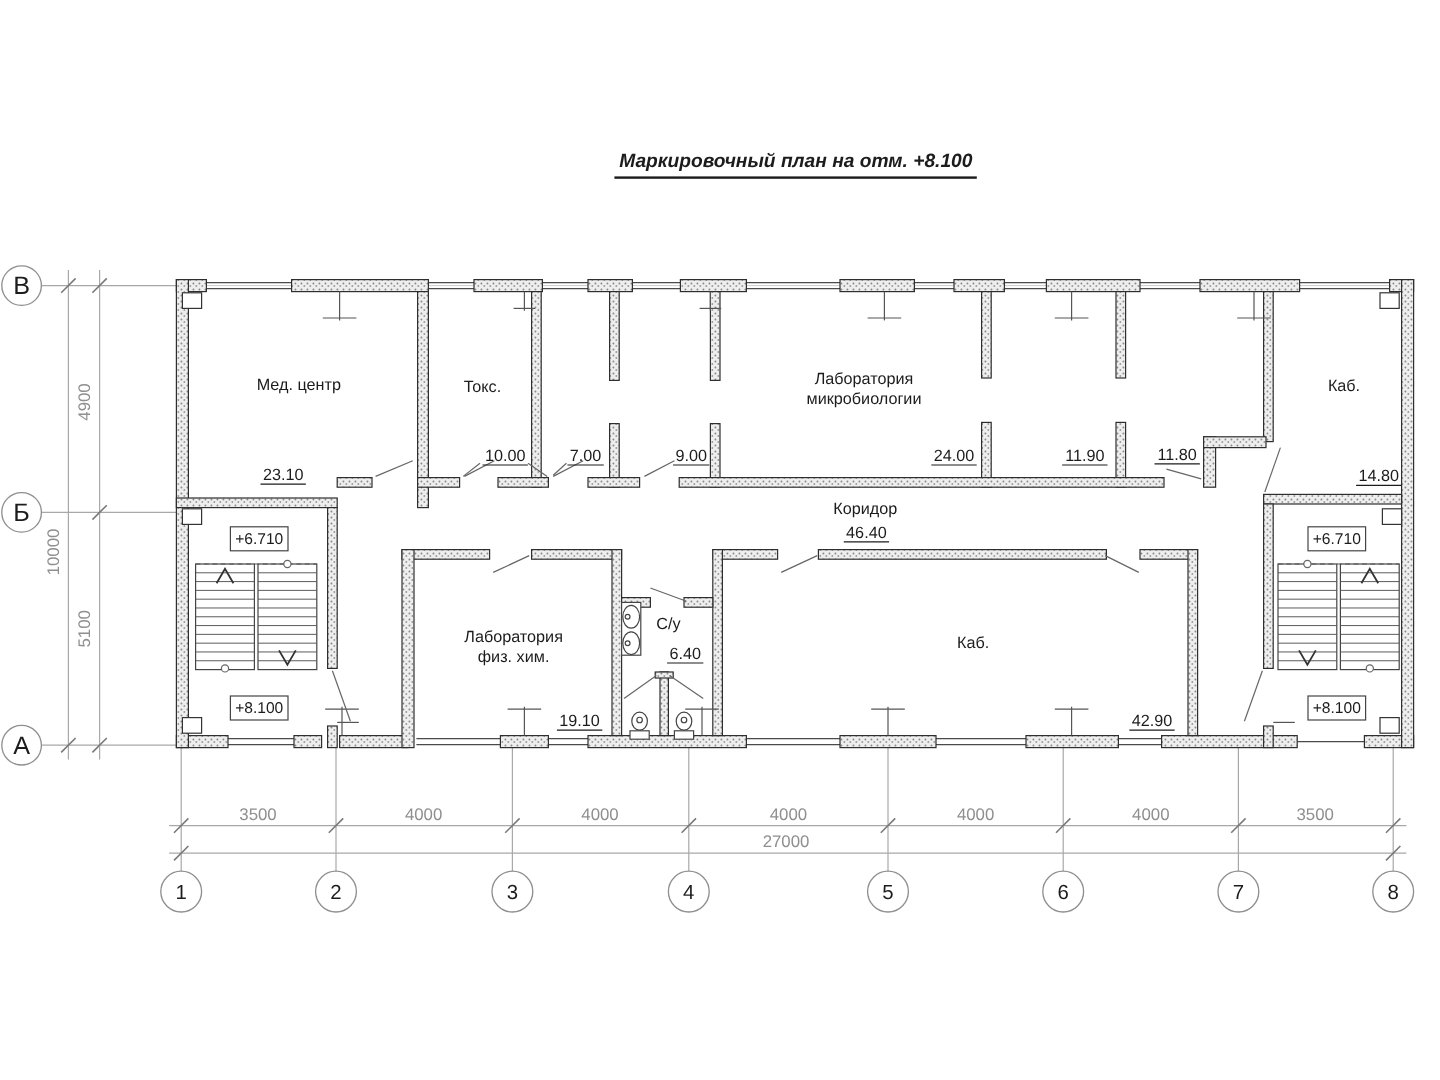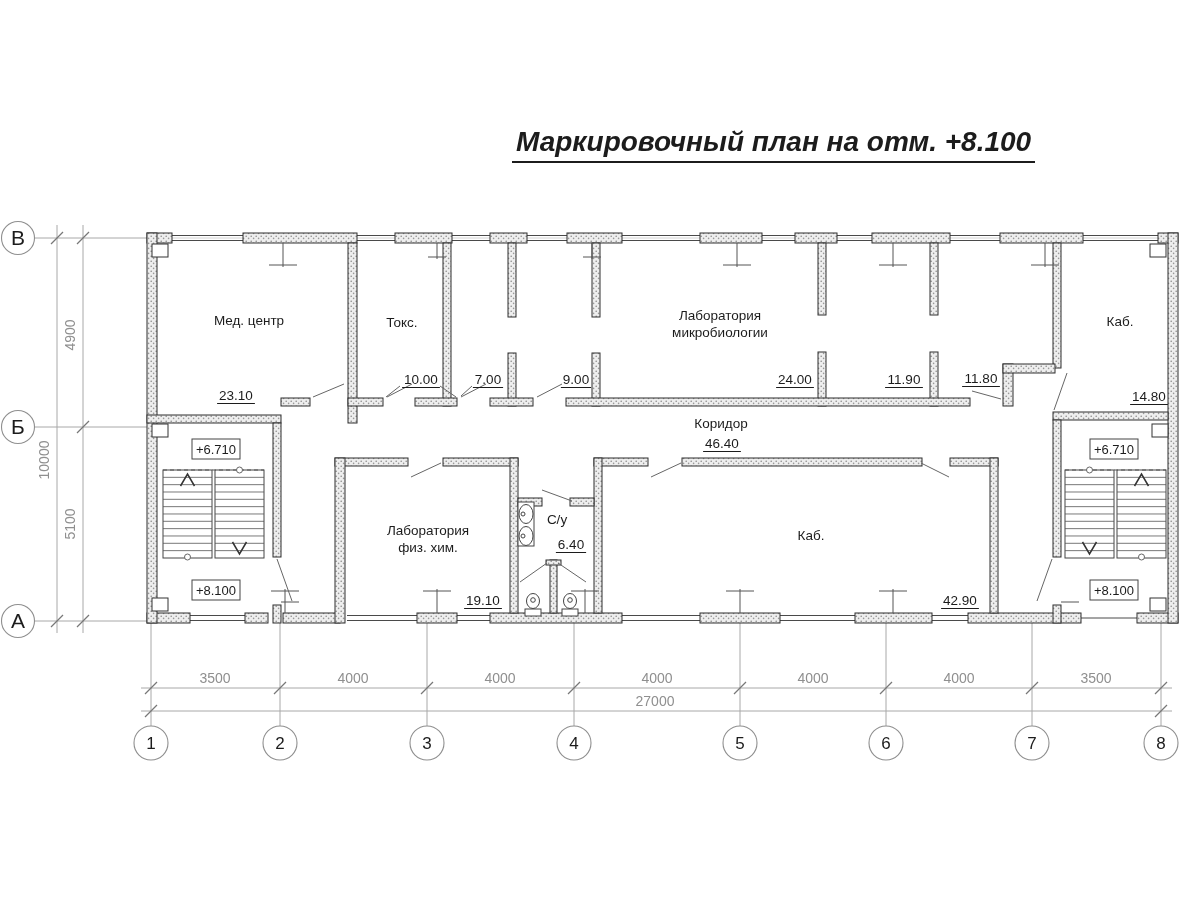--- a/index.html
+++ b/index.html
@@ -1,21 +1,21 @@
 <!DOCTYPE html>
 <html><head>
 <meta charset="utf-8">
 <style>
   html,body{margin:0;padding:0;background:#fff;}
   body{width:1200px;height:900px;position:relative;font-family:"Liberation Sans",sans-serif;}
   #stage{position:absolute;left:0;top:0;width:1200px;height:900px;}
   #plan-title{
     position:absolute;left:512px;top:126px;
     font-family:"Liberation Sans",sans-serif;
-    font-size:28px;font-style:italic;font-weight:bold;color:#1c1c1c;
+    font-size:16px;font-style:italic;font-weight:bold;color:#1c1c1c;
     border-bottom:2px solid #1c1c1c;padding:0 4px 3px 4px;white-space:nowrap;
   }
   svg text{font-family:"Liberation Sans",sans-serif;}
 </style>
 </head>
 <body>
 
 <div id="stage">
   <div id="plan-title">Маркировочный план на отм. +8.100</div>
   <svg id="scene" width="1200" height="900" viewBox="0 0 1200 900" xmlns="http://www.w3.org/2000/svg">

